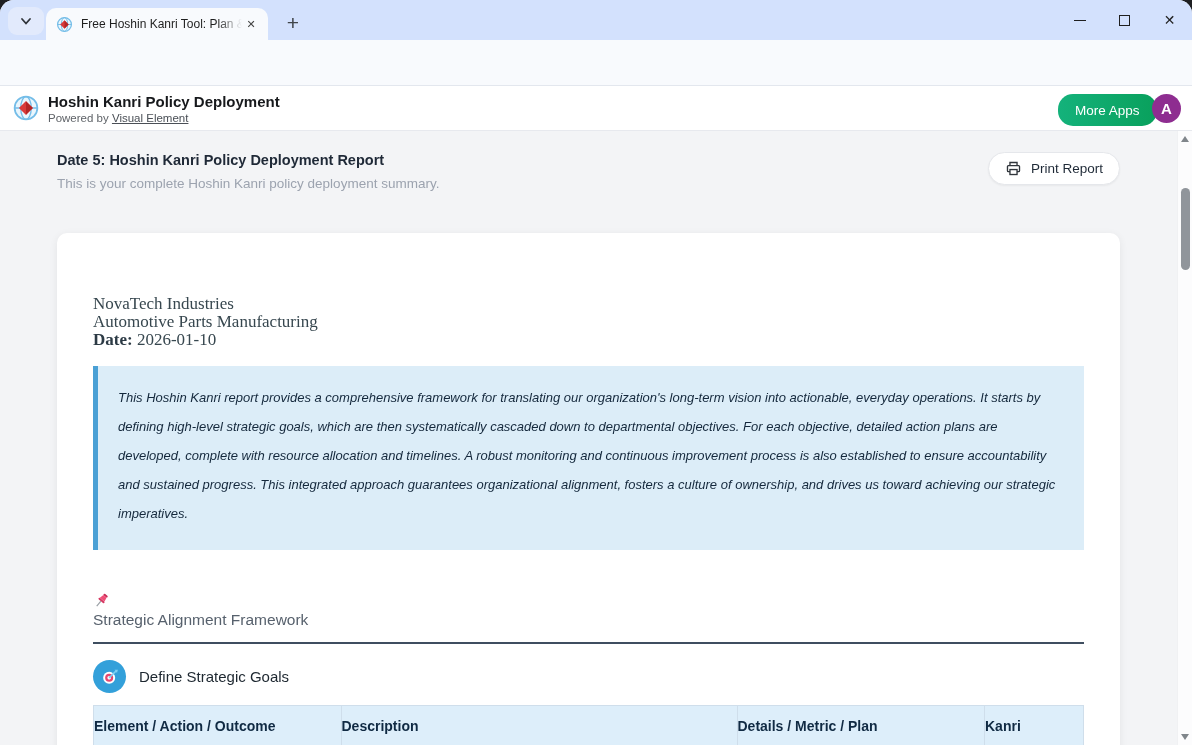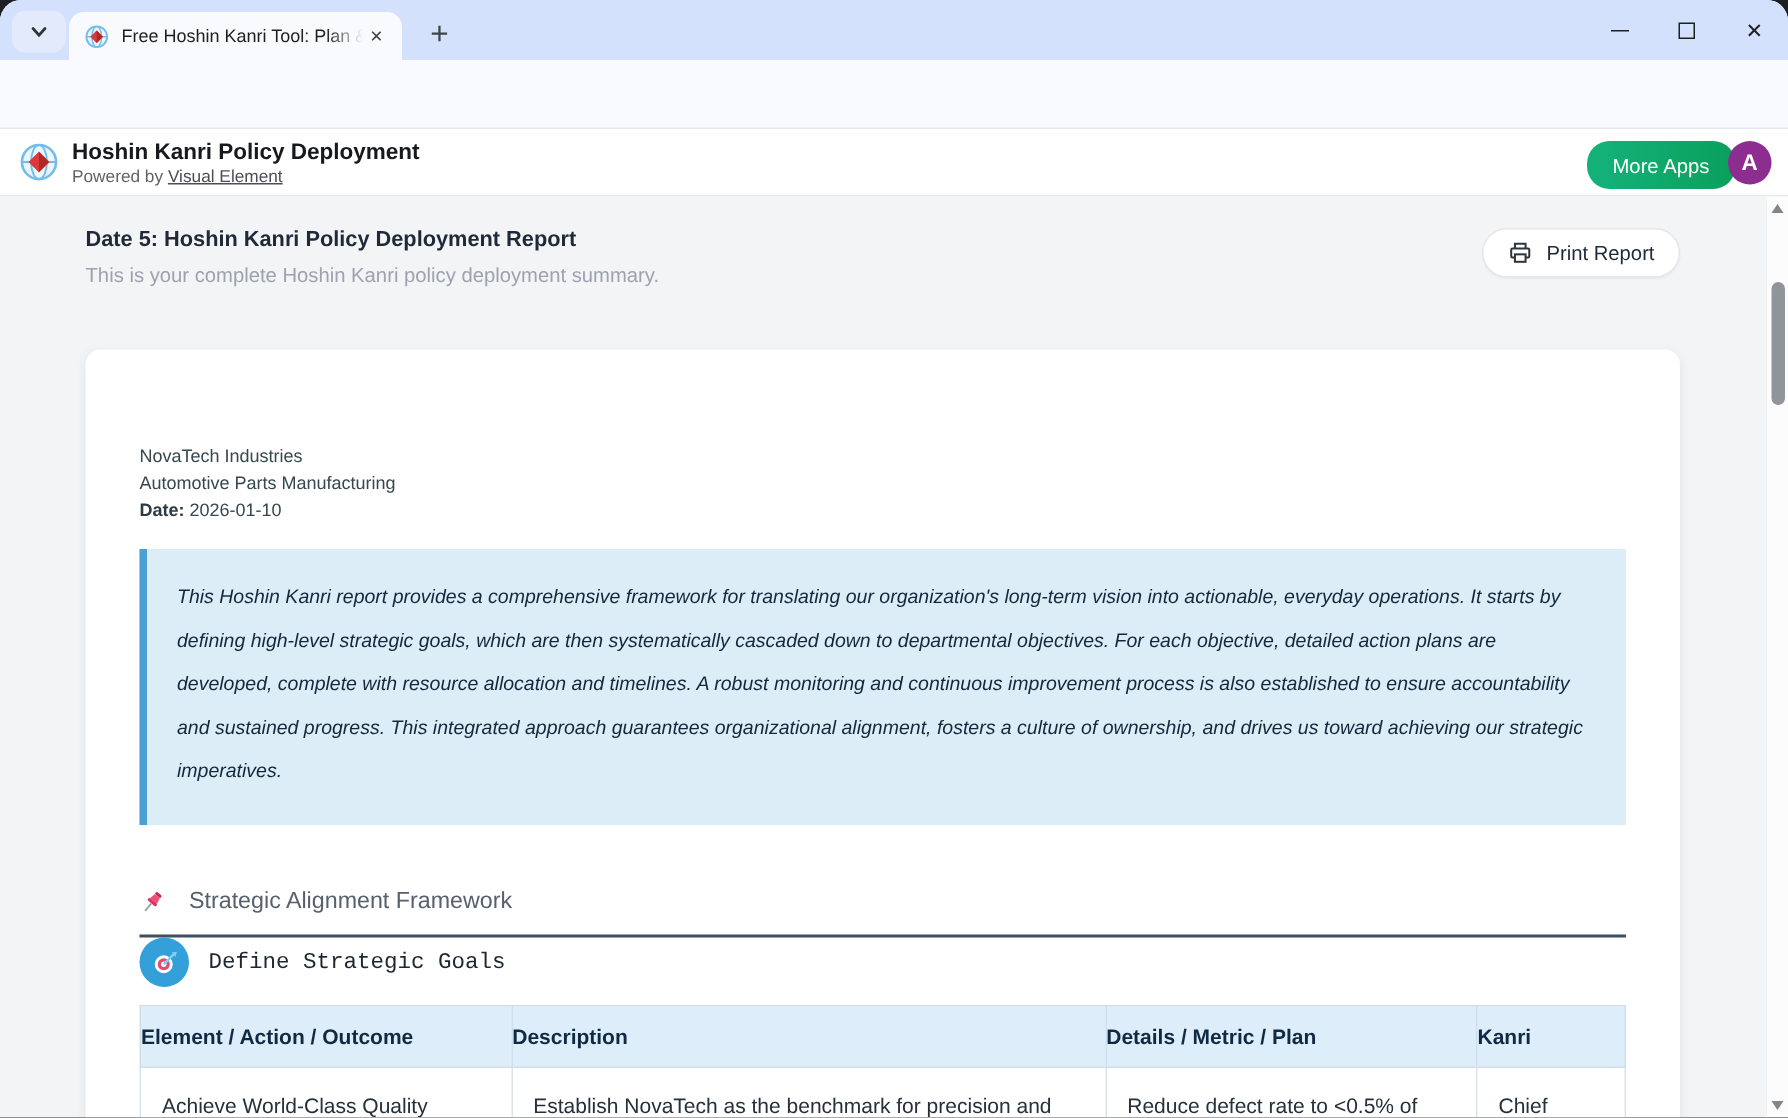--- a/index.html
+++ b/index.html
@@ -72,31 +72,31 @@
                font-size:13.5px; color:#1f2a37; font-family:"Liberation Sans",sans-serif; cursor:pointer;
                box-shadow:0 1px 2px rgba(0,0,0,.05); }
 
   .card { margin-top:25px; background:#fff; border-radius:10px; box-shadow:0 2px 8px rgba(0,0,0,.07);
           padding:62px 36px 40px 36px; min-height:600px; }
 
   .report-head { display:flex; justify-content:space-between; align-items:flex-start; }
   .report-title-wrap { display:flex; align-items:center; gap:13px; margin-top:12px;
                        border-bottom:2px solid #4e96c8; padding-bottom:17px; width:max-content; padding-right:4px; }
   .report-title { font-size:26px; font-weight:400; color:#3a4a58; }
-  .company-block { font-size:12px; color:#37474f; line-height:18px; text-align:left; }
+  .company-block { font-size:17px; color:#37474f; line-height:18px; text-align:left;font-family:Liberation Serif, serif; }
   .company-block b { color:#2c3a45; }
 
   .info-box { margin-top:17px; background:#dcedf8; border-left:5px solid #4aa0d5; padding:17px 24px 22px 20px; }
   .info-box p { font-style:italic; font-size:13px; line-height:29px; color:#14283c; }
 
-  .section-head { margin-top:42px; display:flex; align-items:center; gap:16px; }
+  .section-head { margin-top:42px; display:flex; align-items:flex-start; gap:2px;flex-direction:column; }
   .section-title { font-size:15.5px; color:#57616d; }
   .section-divider { margin-top:13px; border:none; border-top:2px solid #3f4e60; }
 
-  .subsection-head { display:flex; align-items:center; gap:13px;font-family:Liberation Mono, monospace; }
+  .subsection-head { margin-top:16px; display:flex; align-items:center; gap:13px; }
   .target-circle { width:33px; height:33px; border-radius:50%; background:#33a0da; display:flex;
                    align-items:center; justify-content:center; }
   .subsection-title { font-size:15px; color:#1d2730; }
 
   table.goals { margin-top:12px; width:100%; border-collapse:collapse; table-layout:fixed; }
   table.goals th { background:#ddeefa; border:1px solid #cfdeeb; font-size:14px; font-weight:bold;
                    color:#102a43; text-align:left; padding:12px 0; }
   table.goals td { border:1px solid #dbe4ec; font-size:14px; color:#25303b; padding:13px 14px;
                    line-height:25px; vertical-align:top; background:#fff; }
   .col1{width:25%} .col2{width:40%} .col3{width:25%} .col4{width:10%}

